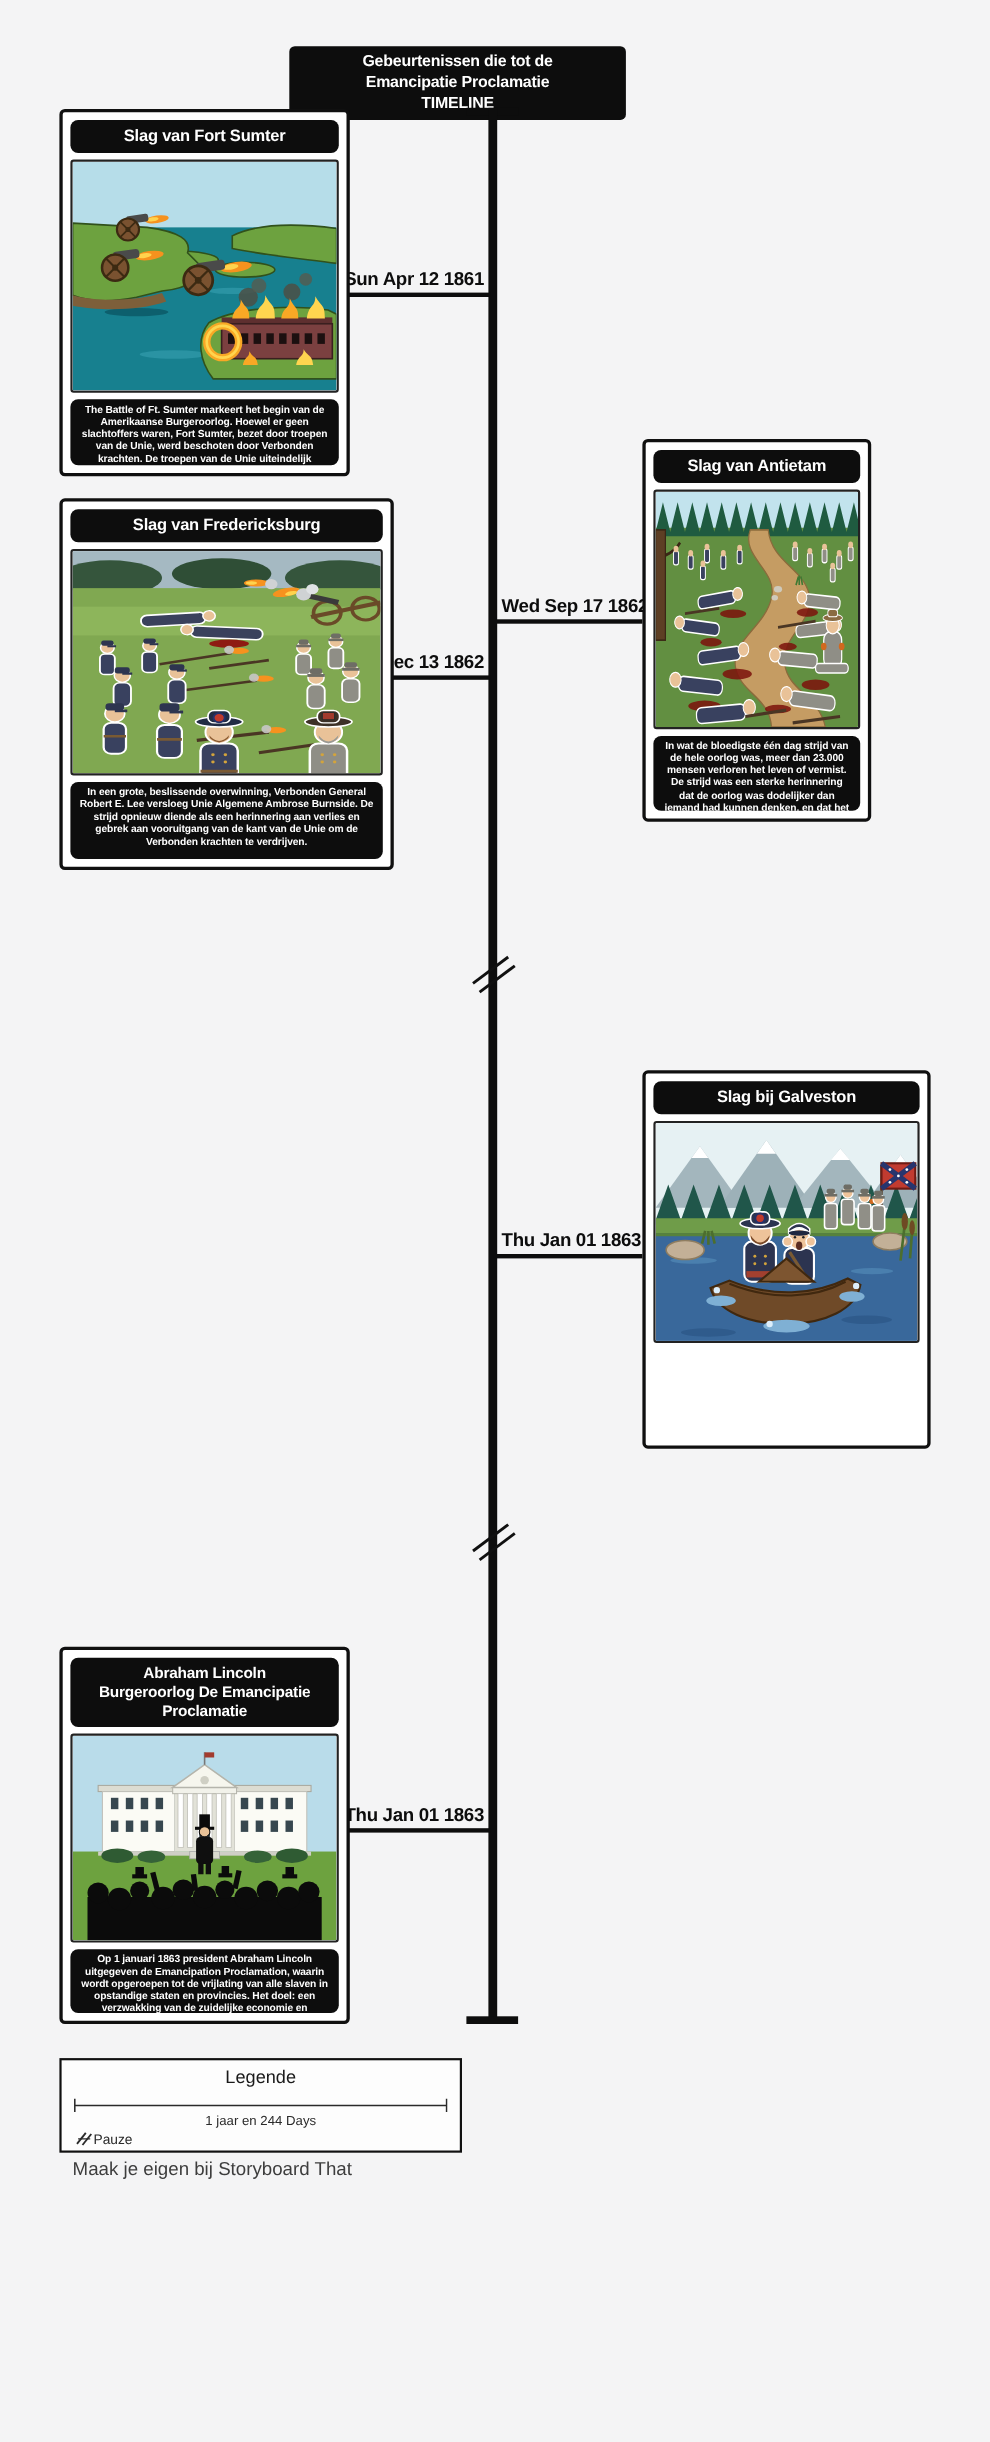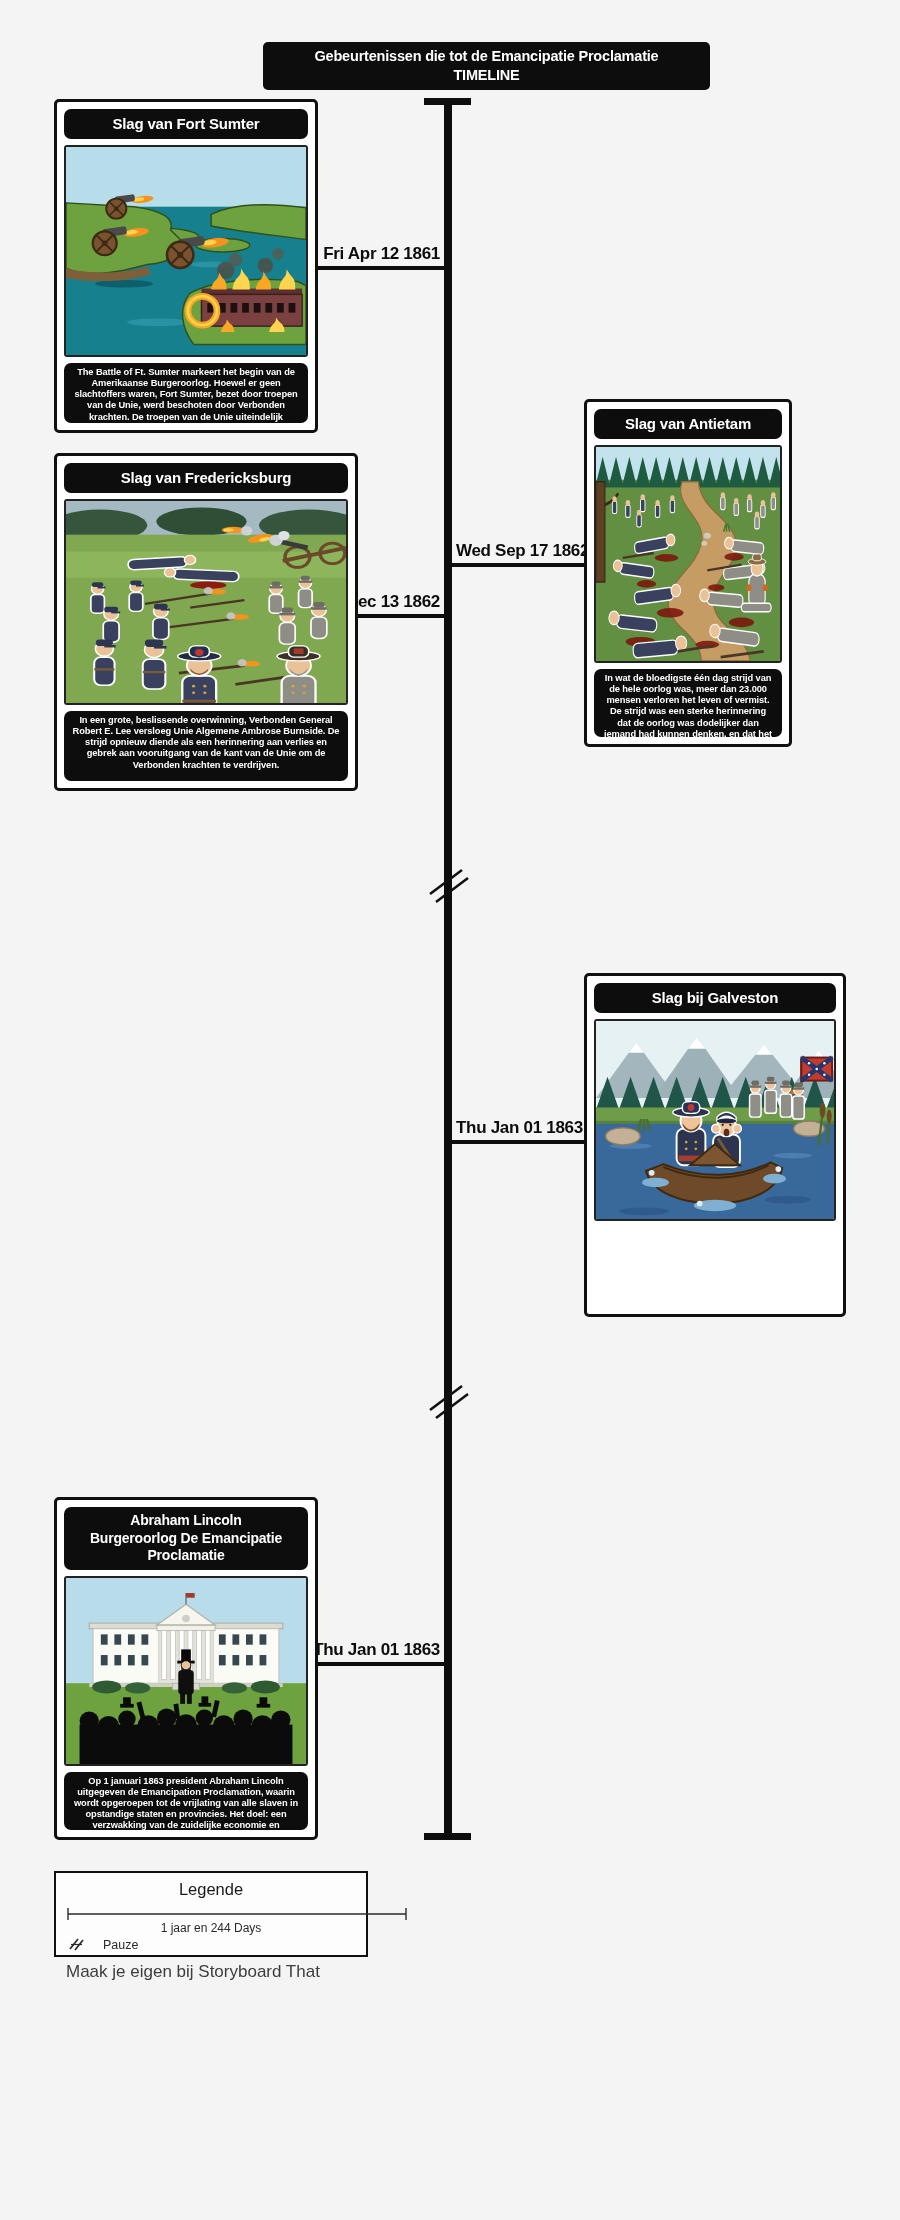--- a/index.html
+++ b/index.html
@@ -1,20 +1,20 @@
 <!DOCTYPE html>
 <html><head>
 <meta charset="utf-8">
 <style>
   html,body{margin:0;padding:0;}
   body{font-family:"Liberation Sans","DejaVu Sans",sans-serif;background:#e9e9eb;}
   #canvas{position:relative;width:900px;height:2220px;background:#f4f4f5;overflow:hidden;}
 
   
-  .main-title{position:absolute;left:263px;top:42px;width:447px;box-sizing:border-box;
+  .main-title{position:absolute;left:263px;top:42px;width:306px;box-sizing:border-box;
     background:#0d0d0d;border-radius:5px;color:#fff;text-align:center;
     font-weight:bold;font-size:14.5px;line-height:1.32;padding:5px 24px;letter-spacing:-.2px;}
 
   
   .tl-bar{position:absolute;left:444px;top:98px;width:8px;height:1742px;background:#0d0d0d;}
   .tl-cap{position:absolute;left:424px;width:47px;height:7px;background:#0d0d0d;}
   .connector{position:absolute;height:4px;background:#0d0d0d;}
   .date-label{position:absolute;font-weight:bold;font-size:17px;color:#0d0d0d;letter-spacing:-.3px;white-space:nowrap;padding-bottom:2px;}
   .pause-mark{position:absolute;left:422px;width:52px;height:50px;}
 
@@ -24,26 +24,26 @@
   .card-header{background:#0d0d0d;border-radius:7px;color:#fff;font-weight:bold;text-align:center;
     display:flex;align-items:center;justify-content:center;font-size:15px;line-height:1.25;
     padding:5px 22px;box-sizing:border-box;min-height:30px;letter-spacing:-.2px;flex:0 0 auto;}
   .card-header.two-line{font-size:14px;}
   .card-image{margin-top:6px;border:2px solid #222;border-radius:3px;overflow:hidden;flex:0 0 auto;background:#fff;}
   .card-image svg{display:block;width:100%;height:100%;}
   .card-desc{margin-top:6px;background:#0d0d0d;border-radius:7px;color:#fff;font-weight:bold;
     font-size:9.3px;line-height:1.2;text-align:center;padding:4px 8px;flex:1 1 auto;overflow:hidden;letter-spacing:-.1px;}
 
   
-  .legend{position:absolute;left:54px;top:1871px;width:314px;height:86px;box-sizing:border-box;
+  .legend{position:absolute;left:54px;top:1871px;width:366px;height:86px;box-sizing:border-box;
     background:#fdfdfd;border:2px solid #101010;}
   .legend-title{text-align:center;font-size:16.5px;color:#1a1a1a;margin-top:7px;}
   .legend-line{position:absolute;left:11px;top:34px;}
   .legend-span{position:absolute;left:0;top:48px;width:100%;text-align:center;font-size:12px;color:#2a2a2a;}
-  .legend-pause{position:absolute;left:12px;top:64px;display:flex;align-items:center;gap:18px;font-size:12.5px;color:#2a2a2a;}
+  .legend-pause{position:absolute;left:12px;top:64px;display:flex;align-items:center;gap:0;font-size:12.5px;color:#2a2a2a;}
 
   .footer-credit{position:absolute;left:54px;top:1962px;font-size:17px;color:#3d3d3d;margin-left:12px;}
 </style>
 </head>
 <body>
 
 <div id="canvas">
 
   <div class="main-title">
     <span>Gebeurtenissen die tot de Emancipatie Proclamatie</span><br>
@@ -57,21 +57,21 @@
   <svg class="pause-mark" style="top:860px" viewBox="0 0 52 50">
     <line x1="8" y1="34" x2="40" y2="10" stroke="#101010" stroke-width="2.6"></line>
     <line x1="14" y1="42" x2="46" y2="18" stroke="#101010" stroke-width="2.6"></line>
   </svg>
   <svg class="pause-mark" style="top:1376px" viewBox="0 0 52 50">
     <line x1="8" y1="34" x2="40" y2="10" stroke="#101010" stroke-width="2.6"></line>
     <line x1="14" y1="42" x2="46" y2="18" stroke="#101010" stroke-width="2.6"></line>
   </svg>
 
   <div class="connector" style="left:316px;top:266px;width:130px"></div>
-  <div class="date-label" style="right:460px;bottom:1954px">Fri Apr 12 1861</div>
+  <div class="date-label" style="right:460px;bottom:1954px">Sun Apr 12 1861</div>
 
   <div class="connector" style="left:450px;top:563px;width:134px"></div>
   <div class="date-label" style="left:456px;bottom:1657px">Wed Sep 17 1862</div>
 
   <div class="connector" style="left:316px;top:614px;width:130px"></div>
   <div class="date-label" style="right:460px;bottom:1606px">Sat Dec 13 1862</div>
 
   <div class="connector" style="left:450px;top:1140px;width:134px"></div>
   <div class="date-label" style="left:456px;bottom:1080px">Thu Jan 01 1863</div>
 

